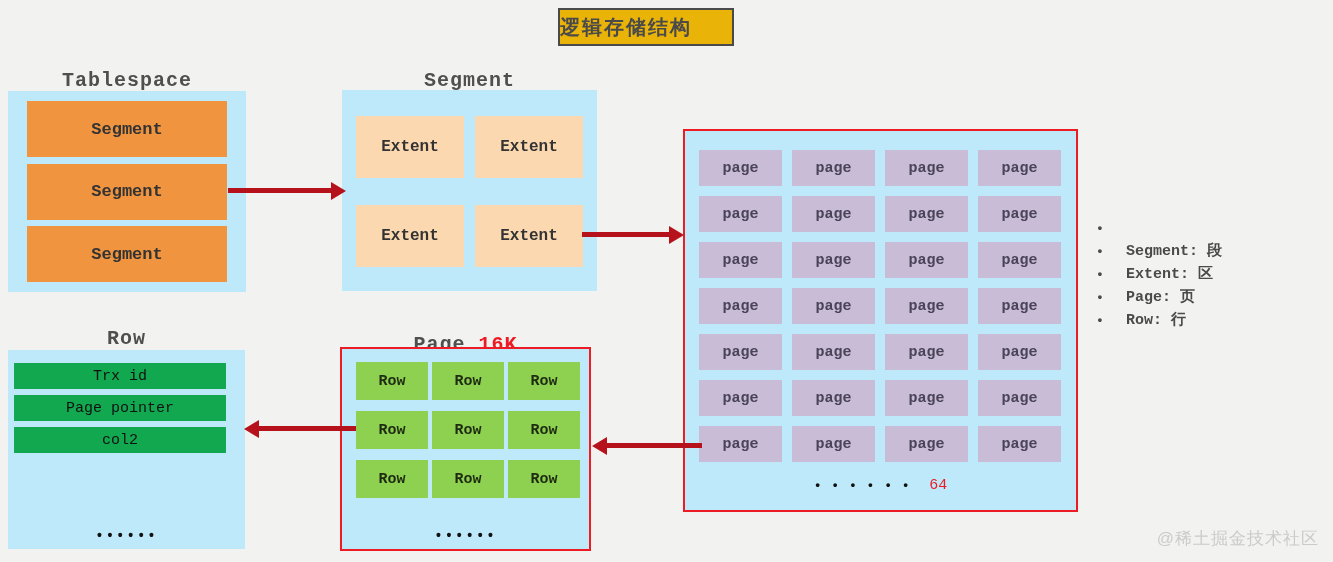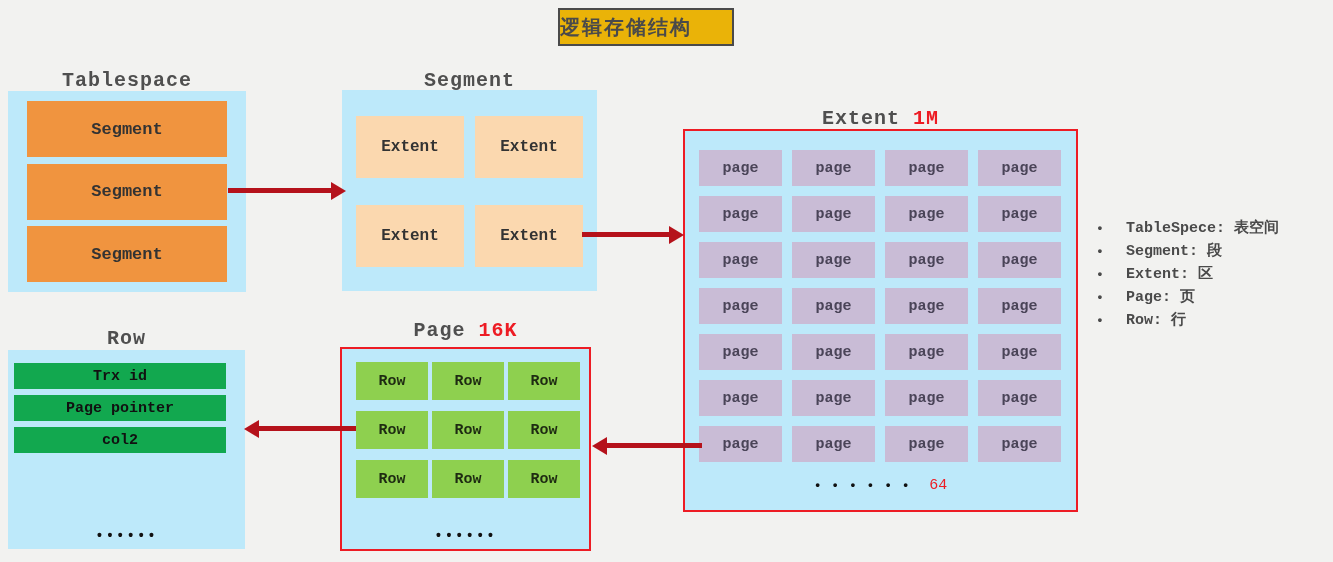--- a/index.html
+++ b/index.html
@@ -16,21 +16,21 @@
     font-family:"Liberation Sans","DejaVu Sans",sans-serif;
     font-weight:bold; font-size:20px; color:#4a4a4a; letter-spacing:2px;margin-left:20px;
   }
   .grp-label {
     position:absolute; text-align:center; font-weight:bold; font-size:20px;
     color:var(--label-gray,#4f4f4f); letter-spacing:1px;
   }
   #ts-label   { left:8px;   top:69px;  width:238px; }
   #seg-label  { left:342px; top:69px;  width:255px; }
   #extent-label { left:683px; top:107px; width:395px; }
-  #page-label { left:340px; top:319px; width:251px; }
+  #page-label { left:340px; top:333px; width:251px; }
   #row-label  { left:8px;   top:327px; width:237px; }
   .red { color:var(--highlight-red,#ed1c24); }
 
   .bluebox { position:absolute; background:var(--container-blue,#bde9fa); box-sizing:border-box; }
   .redborder { border:2px solid var(--highlight-red,#ee2524); }
 
   [data-name="tablespace-box"] {
     left:8px; top:91px; width:238px; height:201px;
     display:flex; flex-direction:column; justify-content:space-between; padding:10px 19px;
   }
@@ -78,21 +78,21 @@
   .bottom-dots {
     position:absolute; bottom:5px; left:0; right:0; text-align:center;
     font-size:14px; font-weight:bold; letter-spacing:2px; color:#111;
   }
 
   #row-box { left:8px; top:350px; width:237px; height:199px; }
   .field-stack { display:flex; flex-direction:column; gap:6px; padding:13px 19px 0 6px; }
   .field-bar {
     height:26px; background:var(--field-green,#12a84f);
     display:flex; align-items:center; justify-content:center;
-    font-size:15px; font-weight:bold; color:#111;
+    font-size:15px; font-weight:normal; color:#111;
   }
 
   .legend {
     position:absolute; left:1088px; top:219px;
     display:flex; flex-direction:column; gap:3px;
     font-size:15px; font-weight:bold; color:#4a4a4a; line-height:20px;
   }
   .legend-item { display:flex; align-items:center; }
   .legend-item .bullet { width:38px; padding-left:8px; box-sizing:border-box; font-size:13px; }
 
@@ -132,24 +132,20 @@
     </div>
 
   <div class="grp-label" id="seg-label" data-name="segment-label">Segment</div>
   <div class="bluebox" data-name="segment-box">
       <div class="ext-cell" data-name="extent-cell">Extent</div>
       <div class="ext-cell" data-name="extent-cell">Extent</div>
       <div class="ext-cell" data-name="extent-cell">Extent</div>
       <div class="ext-cell" data-name="extent-cell">Extent</div>
     </div>
 
-  <div class="grp-label" id="extent-label" data-name="extent-label">
-    <span data-name="extent-label-text">Extent</span>
-    <span class="red" data-name="extent-size-text">1M</span>
-  </div>
   <div class="bluebox redborder" id="extent-box" data-name="extent-box">
     <div class="page-grid" data-name="extent-page-grid">
         <div class="page-cell" data-name="page-cell">page</div>
         <div class="page-cell" data-name="page-cell">page</div>
         <div class="page-cell" data-name="page-cell">page</div>
         <div class="page-cell" data-name="page-cell">page</div>
         <div class="page-cell" data-name="page-cell">page</div>
         <div class="page-cell" data-name="page-cell">page</div>
         <div class="page-cell" data-name="page-cell">page</div>
         <div class="page-cell" data-name="page-cell">page</div>
@@ -205,40 +201,40 @@
         <div class="field-bar" data-name="row-field">Trx id</div>
         <div class="field-bar" data-name="row-field">Page pointer</div>
         <div class="field-bar" data-name="row-field">col2</div>
       </div>
     <div class="bottom-dots" data-name="row-ellipsis">••••••</div>
   </div>
 
   <div class="legend" data-name="legend">
       <div class="legend-item" data-name="legend-item">
         <span class="bullet" data-name="bullet-icon">•</span>
-        <span data-name="legend-text">TableSpece: 表空间</span>
       </div>
       <div class="legend-item" data-name="legend-item">
         <span class="bullet" data-name="bullet-icon">•</span>
         <span data-name="legend-text">Segment: 段</span>
       </div>
       <div class="legend-item" data-name="legend-item">
         <span class="bullet" data-name="bullet-icon">•</span>
         <span data-name="legend-text">Extent: 区</span>
       </div>
       <div class="legend-item" data-name="legend-item">
         <span class="bullet" data-name="bullet-icon">•</span>
         <span data-name="legend-text">Page: 页</span>
       </div>
       <div class="legend-item" data-name="legend-item">
         <span class="bullet" data-name="bullet-icon">•</span>
         <span data-name="legend-text">Row: 行</span>
       </div>
     </div>
 
+  <div class="watermark" data-name="watermark">@稀土掘金技术社区</div>
 
   <div class="arrow-line" id="a1-line" data-name="arrow-tablespace-to-segment"></div>
   <div class="ah ah-r" id="a1-head" data-name="arrowhead-right-icon"></div>
   <div class="arrow-line" id="a2-line" data-name="arrow-segment-to-extent"></div>
   <div class="ah ah-r" id="a2-head" data-name="arrowhead-right-icon"></div>
   <div class="arrow-line" id="a3-line" data-name="arrow-extent-to-page"></div>
   <div class="ah ah-l" id="a3-head" data-name="arrowhead-left-icon"></div>
   <div class="arrow-line" id="a4-line" data-name="arrow-page-to-row"></div>
   <div class="ah ah-l" id="a4-head" data-name="arrowhead-left-icon"></div>
 

